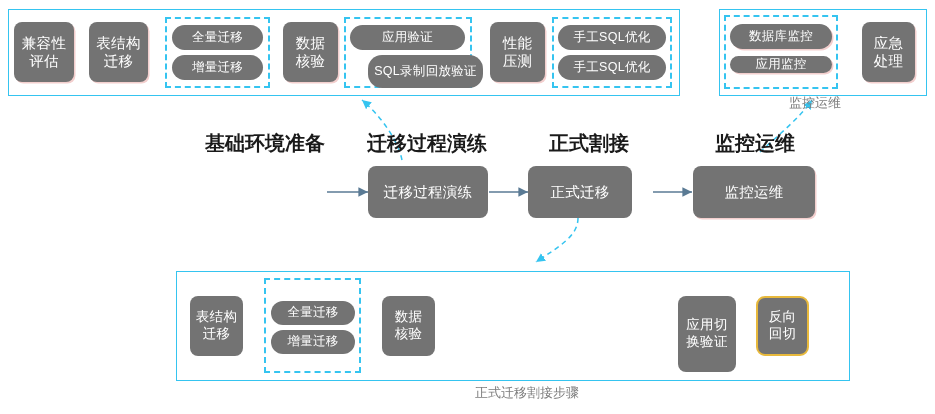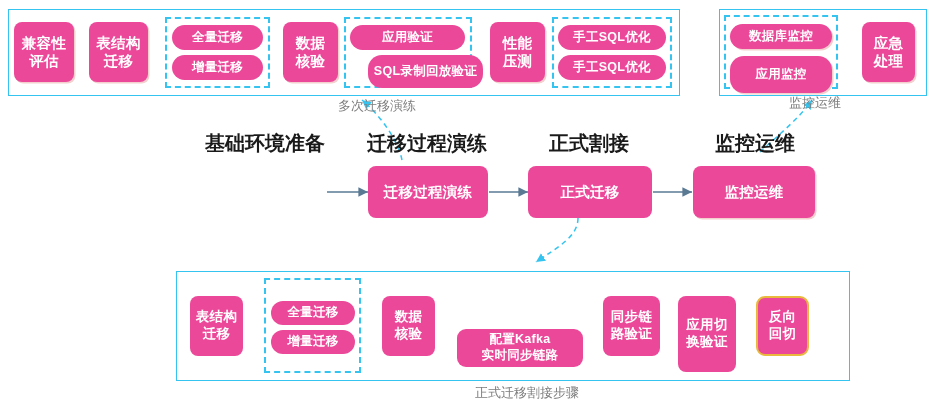--- a/index.html
+++ b/index.html
@@ -29,23 +29,23 @@
     position: absolute;
     box-sizing: border-box;
     border: 2px dashed #35c4f0;
     background: transparent;
   }
 
   
   .node {
     position: absolute;
     box-sizing: border-box;
-    background: #ec4899;
+    background: #737373;
     color: #ffffff;
-    font-weight: bold;
+    font-weight: normal;
     display: flex;
     align-items: center;
     justify-content: center;
     text-align: center;
     line-height: 1.25;
     border-radius: 8px;
     letter-spacing: 0.3px;
   }
   .node.pill { border-radius: 14px; }
   .node.sm { font-size: 12.5px; }
@@ -154,61 +154,56 @@
   <div class="node sm pill" style="left:350px; top:25px; width:115px; height:25px;">应用验证</div>
   <div class="node sm pill" style="left:368px; top:55px; width:115px; height:33px;">SQL录制回放验证</div>
 
   <div class="node lg shadowpink" style="left:490px; top:22px; width:55px; height:60px; white-space:pre-line;">性能
 压测</div>
 
   <div class="dashgroup" style="left:552px; top:17px; width:120px; height:71px;"></div>
   <div class="node sm pill" style="left:558px; top:25px; width:108px; height:25px;">手工SQL优化</div>
   <div class="node sm pill" style="left:558px; top:55px; width:108px; height:25px;">手工SQL优化</div>
 
-  <div class="caption" style="left:312px; top:97px; width:130px;">多次迁移演练</div>
 
   <div class="panel" style="left:719px; top:9px; width:208px; height:87px;"></div>
 
   <div class="dashgroup" style="left:724px; top:15px; width:114px; height:74px;"></div>
   <div class="node sm pill shadowpink" style="left:730px; top:24px; width:102px; height:25px;">数据库监控</div>
-  <div class="node sm pill shadowpink" style="left:730px; top:56px; width:102px; height:37px;">应用监控</div>
+  <div class="node sm pill shadowpink" style="left:730px; top:56px; width:102px; height:17px;">应用监控</div>
 
   <div class="node lg shadowpink" style="left:862px; top:22px; width:53px; height:60px; white-space:pre-line;">应急
 处理</div>
 
   <div class="caption" style="left:760px; top:94px; width:110px;">监控运维</div>
 
   <div class="phaselabel" style="left:195px; top:130px; width:140px;">基础环境准备</div>
 
   <div class="phaselabel" style="left:362px; top:130px; width:130px;">迁移过程演练</div>
   <div class="node lg" style="left:368px; top:166px; width:120px; height:52px;">迁移过程演练</div>
 
   <div class="phaselabel" style="left:524px; top:130px; width:130px;">正式割接</div>
-  <div class="node lg" style="left:528px; top:166px; width:124px; height:52px;">正式迁移</div>
+  <div class="node lg" style="left:528px; top:166px; width:104px; height:52px;">正式迁移</div>
 
   <div class="phaselabel" style="left:690px; top:130px; width:130px;">监控运维</div>
   <div class="node lg shadowpink" style="left:693px; top:166px; width:122px; height:52px;">监控运维</div>
 
   <div class="panel" style="left:176px; top:271px; width:674px; height:110px;"></div>
 
   <div class="node md" style="left:190px; top:296px; width:53px; height:60px; white-space:pre-line;">表结构
 迁移</div>
 
   <div class="dashgroup" style="left:264px; top:278px; width:97px; height:95px;"></div>
   <div class="node sm pill" style="left:271px; top:301px; width:84px; height:24px;">全量迁移</div>
   <div class="node sm pill" style="left:271px; top:330px; width:84px; height:24px;">增量迁移</div>
 
   <div class="node md" style="left:382px; top:296px; width:53px; height:60px; white-space:pre-line;">数据
 核验</div>
 
-  <div class="node sm" style="left:457px; top:329px; width:126px; height:38px; white-space:pre-line; border-radius:9px;">配置Kafka
-实时同步链路</div>
-
-  <div class="node md" style="left:603px; top:296px; width:57px; height:60px; white-space:pre-line;">同步链
-路验证</div>
+
 
   <div class="node md" style="left:678px; top:296px; width:58px; height:76px; white-space:pre-line;">应用切
 换验证</div>
 
   <div class="node md gold" style="left:756px; top:296px; width:53px; height:60px; white-space:pre-line;">反向
 回切</div>
 
   <div class="caption" style="left:452px; top:384px; width:150px;">正式迁移割接步骤</div>
 
 </div>

